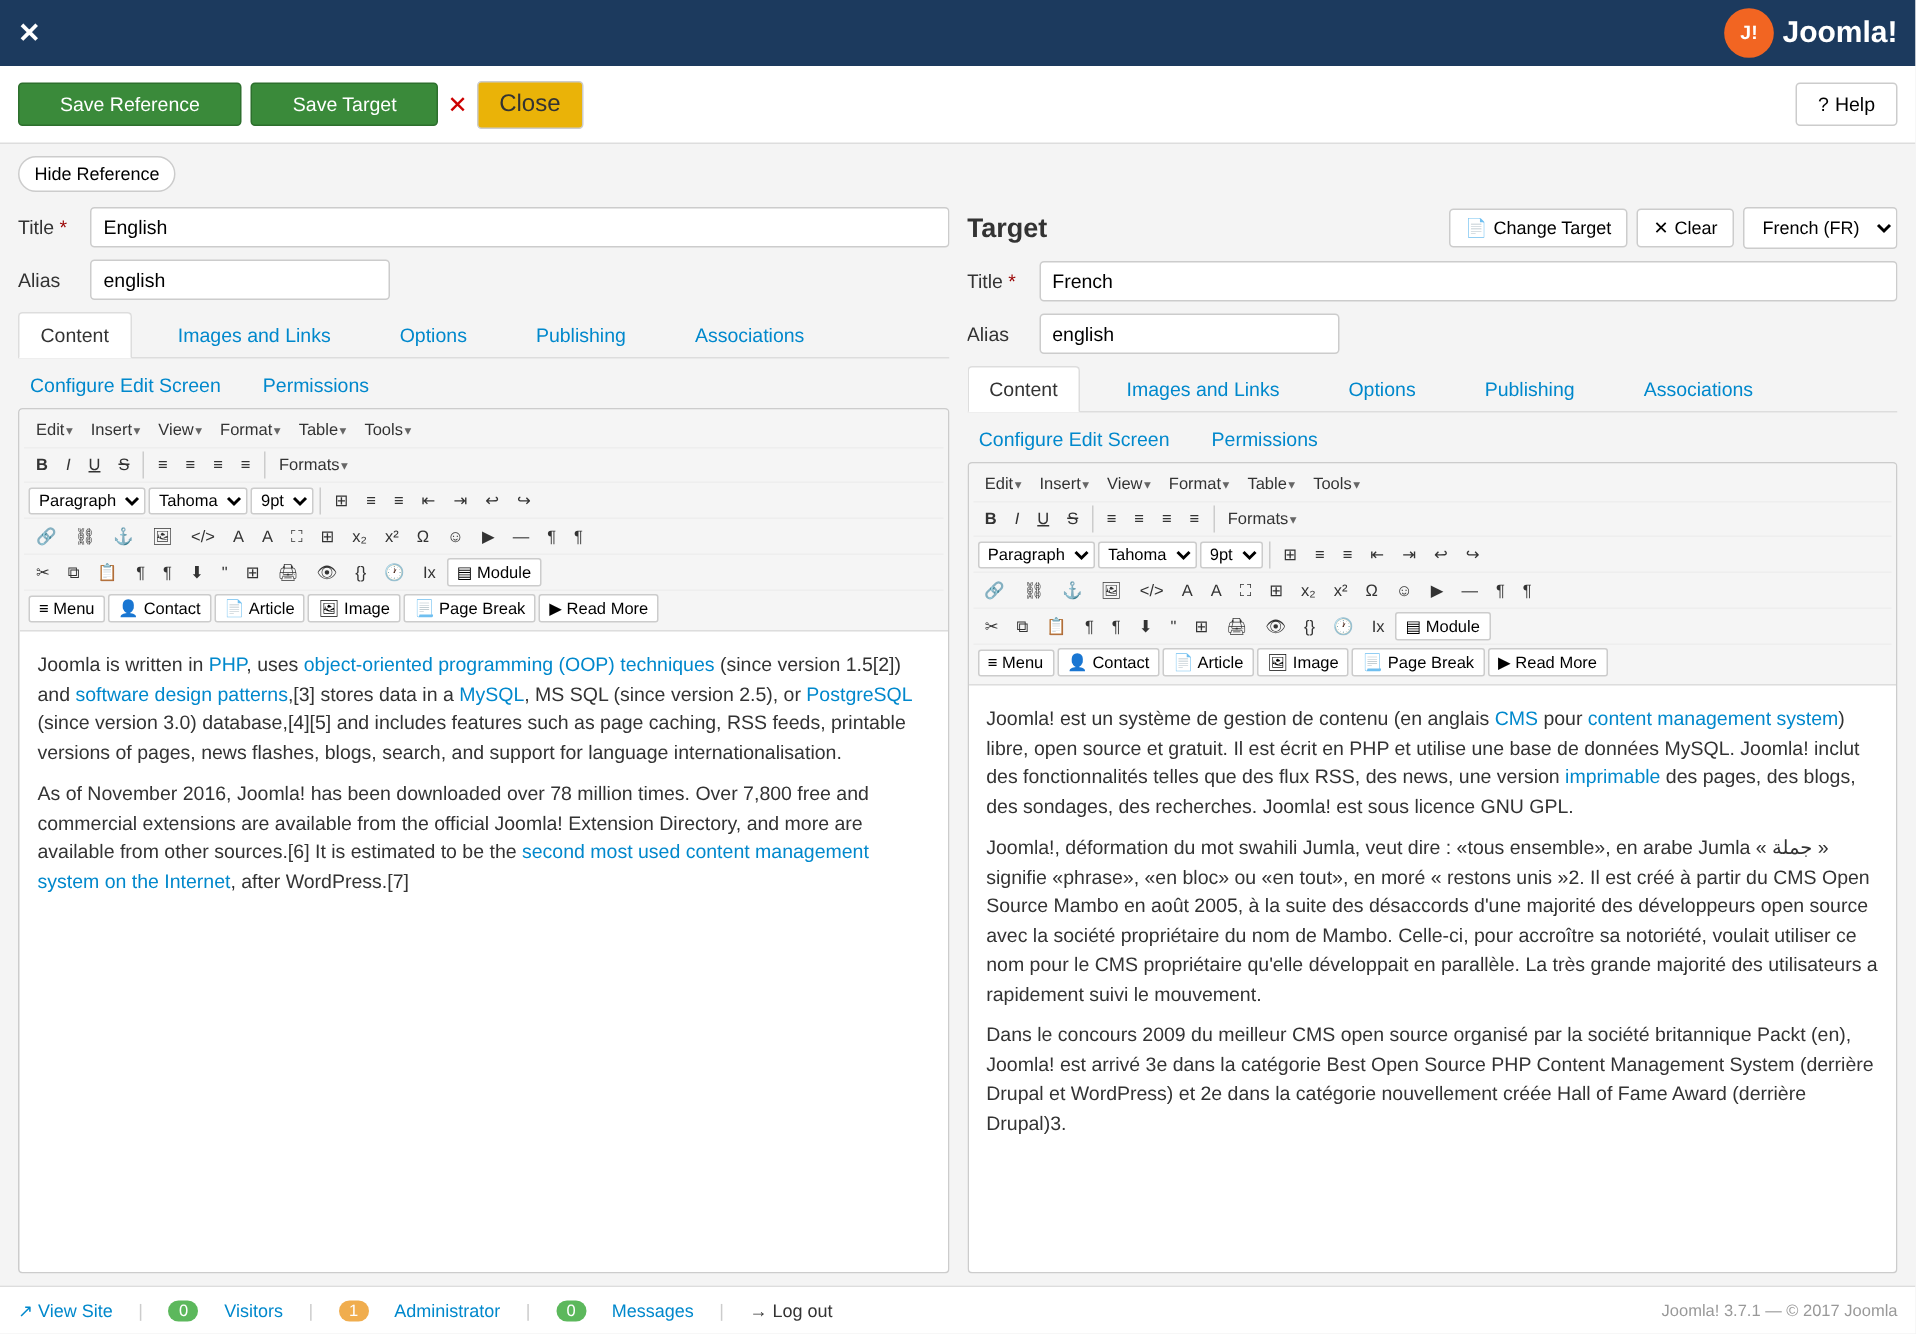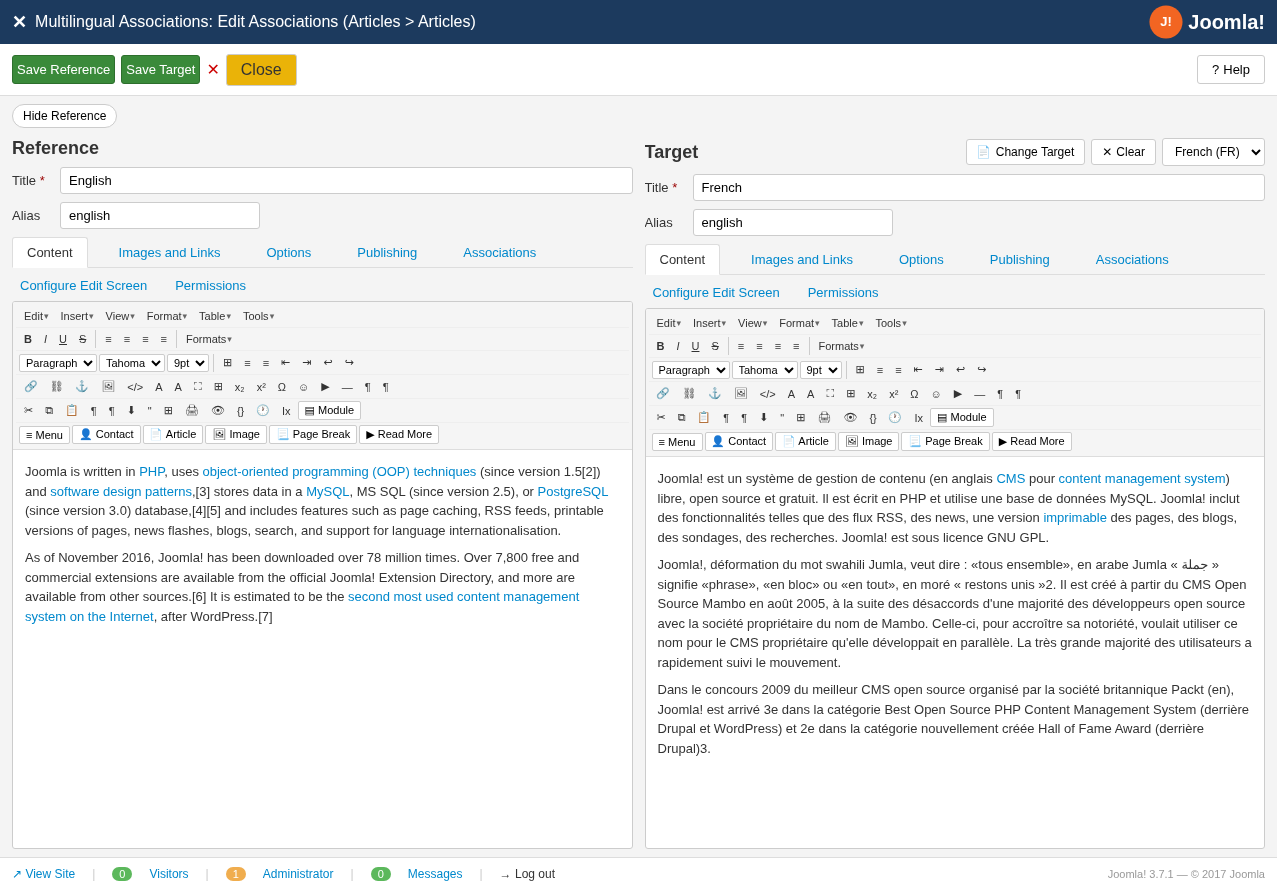--- a/index.html
+++ b/index.html
@@ -6,21 +6,21 @@
     body { font-family: Arial, sans-serif; font-size: 13px; background: #f4f4f4; color: #333; display: flex; flex-direction: column; height: 889px; overflow: hidden; }
 
     
     .top-bar { background: #1c3a5e; color: #fff; display: flex; align-items: center; padding: 0 12px; height: 44px; }
     .top-bar-logo { margin-left: auto; }
     .top-bar-title { font-size: 16px; font-weight: normal; color: #fff; }
     .joomla-x { color: #fff; font-weight: bold; margin-right: 8px; font-size: 18px; }
 
     
     .toolbar { background: #fff; border-bottom: 1px solid #ddd; padding: 8px 12px; display: flex; align-items: center; gap: 6px; height: 52px; }
-    .btn-green { background: #3a8a3a; color: #fff; border: 1px solid #2d6f2d; padding: 6px 4px; border-radius: 3px; cursor: pointer; font-size: 13px; }
+    .btn-green { background: #3a8a3a; color: #fff; border: 1px solid #2d6f2d; padding: 6px 27px; border-radius: 3px; cursor: pointer; font-size: 13px; }
     .btn-close { background: #eab308; color: #333; border: 1px solid #ccc; padding: 6px 14px; border-radius: 3px; cursor: pointer; font-size: 16px; display: flex; align-items: center; gap: 4px; }
     .btn-icon-red { background: none; border: none; cursor: pointer; color: #c00; font-size: 16px; }
     .help-btn { margin-left: auto; background: #fff; border: 1px solid #ccc; padding: 6px 14px; border-radius: 3px; cursor: pointer; font-size: 13px; display: flex; align-items: center; gap: 4px; }
 
     
     .content-area { display: flex; flex-direction: column; flex: 1; overflow: hidden; padding: 8px 12px; }
 
     
     .hide-ref-btn { background: #fff; border: 1px solid #ccc; padding: 4px 10px; border-radius: 12px; cursor: pointer; font-size: 12px; margin-bottom: 10px; align-self: flex-start; }
 
@@ -78,21 +78,20 @@
 
     
     .hl-blue { color: #0066cc; }
     .module-btn { display: flex; align-items: center; gap: 3px; font-size: 11px; border: 1px solid #ccc; padding: 2px 6px; border-radius: 2px; background: #fff; cursor: pointer; }
   </style>
 </head>
 <body>
 
 <div class="top-bar">
   <span class="joomla-x">✕</span>
-  <span class="top-bar-title">Multilingual Associations: Edit Associations (Articles &gt; Articles)</span>
   <div class="joomla-logo top-bar-logo">
     <svg class="joomla-logo-icon" viewBox="0 0 50 50" xmlns="http://www.w3.org/2000/svg">
       <circle cx="25" cy="25" r="23" fill="#f26522"></circle>
       <text x="25" y="31" text-anchor="middle" fill="white" font-size="18" font-weight="bold">J!</text>
     </svg>
     <span style="color:#fff; font-size:20px; font-weight:bold;">Joomla!</span>
   </div>
 </div>
 
 <div class="toolbar">
@@ -109,23 +108,20 @@
     </button>
   </div>
 </div>
 
 <div class="content-area">
   <button class="hide-ref-btn">Hide Reference</button>
 
   <div class="panes">
 
     <div class="pane">
-      <div class="pane-header">
-        <span class="pane-title">Reference</span>
-      </div>
       <div class="field-row">
         <label class="field-label">
           <span>Title</span>
           <span class="field-required"> *</span>
         </label>
         <input class="field-input" type="text" value="English" style="">
       </div>
       <div class="field-row">
         <label class="field-label">Alias</label>
         <input class="field-input-alias" type="text" value="english" style="">

